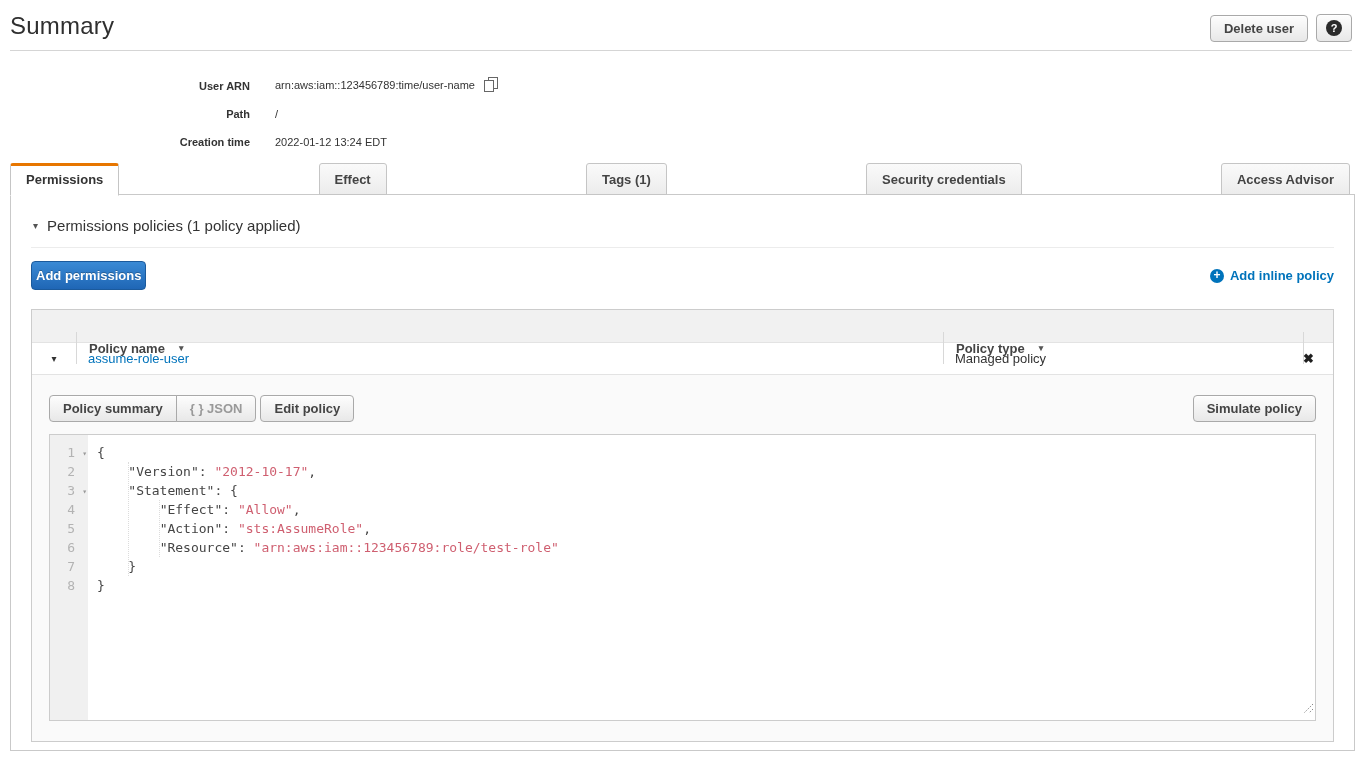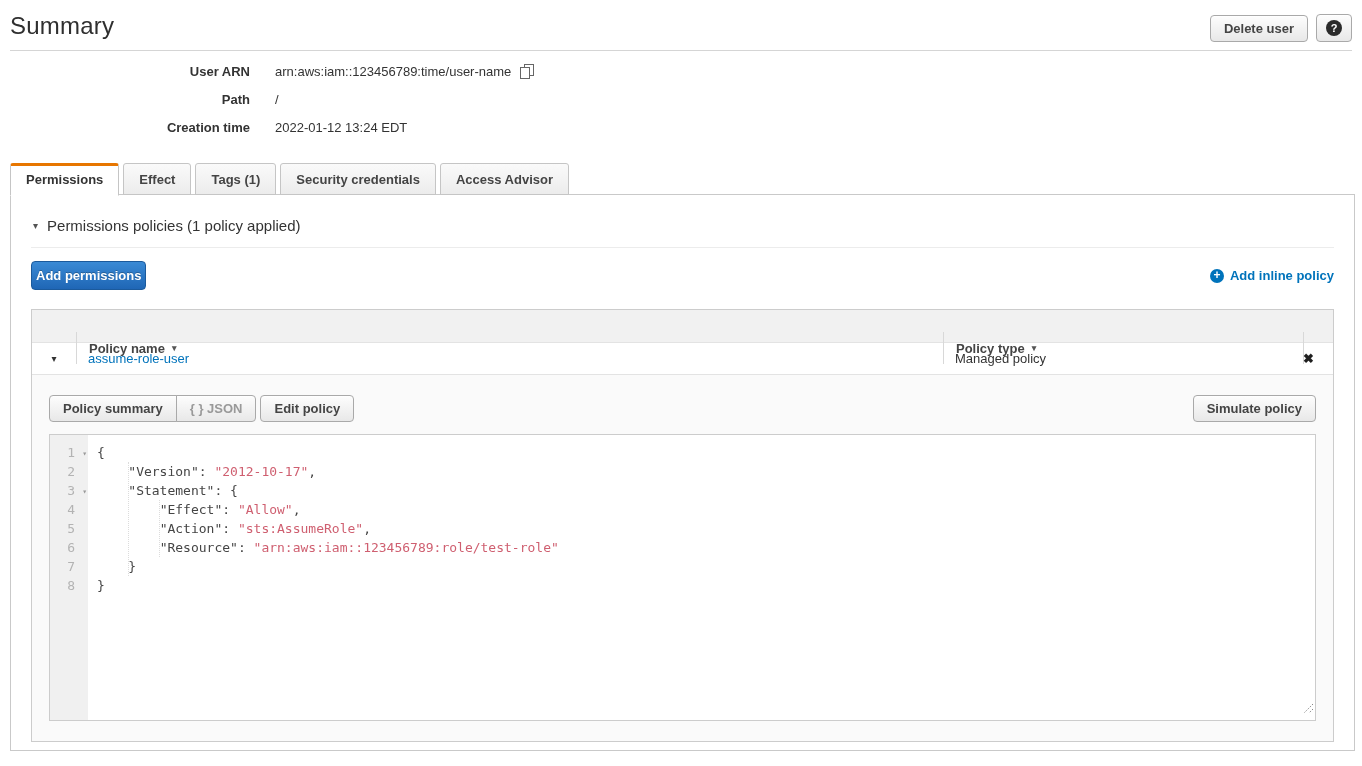--- a/index.html
+++ b/index.html
@@ -12,48 +12,48 @@
   .btn { display:inline-flex; align-items:center; justify-content:center; padding:5px 13px; font-size:13px; font-weight:bold;
          color:#444; background:linear-gradient(#fdfdfd,#e8e8e8); border:1px solid #a9a9a9; border-radius:4px;
          box-shadow:inset 0 1px 0 rgba(255,255,255,.7); cursor:pointer; white-space:nowrap; font-family:inherit; }
   .help-btn { padding:5px 9px; }
   .help-circle { display:inline-block; width:16px; height:16px; border-radius:50%; background:#2b2b2b; color:#fff;
                  font-size:11px; font-weight:bold; line-height:16px; text-align:center; }
   .header-divider { border-bottom:1px solid #d5d5d5; margin:0 10px; }
 
   
   .details { margin-top:13px; }
-  .detail-row { display:flex; align-items:flex-start; height:28px; font-size:13px; }
+  .detail-row { display:flex; align-items:flex-end; height:28px; font-size:11px; }
   .detail-label { width:250px; text-align:right; font-weight:bold; color:#333; }
   .detail-value { margin-left:25px; color:#333; display:flex; align-items:center; }
   .copy-icon { position:relative; display:inline-block; width:14px; height:15px; margin-left:9px; cursor:pointer; }
   .copy-icon::before { content:""; position:absolute; left:4px; top:0; width:8px; height:10px; border:1px solid #666; background:#fff; }
   .copy-icon::after  { content:""; position:absolute; left:0; top:3px; width:8px; height:10px; border:1px solid #666; background:#fff; }
 
   
-  .tabs { display:flex; margin:15px 0 0 10px; position:relative; z-index:2; }
+  .tabs { display:flex; margin:15px 8px 0 10px; position:relative; z-index:2;justify-content:space-between; }
   .tab { padding:8px 15px 7px 15px; font-size:13px; font-weight:bold; color:#444; background:linear-gradient(#fafafa,#ececec);
          border:1px solid #c5c5c5; border-radius:3px 3px 0 0; margin-right:4px; cursor:pointer; }
   .tab.active { background:#fff; color:#333; border-top:3px solid #e77600; border-bottom:1px solid #fff; padding-top:6px; margin-bottom:-1px; }
 
   
   .panel { margin:-1px 7px 0 10px; border:1px solid #c9c9c9; background:#fff; height:557px; padding:22px 20px 0 20px; position:relative; z-index:1; }
   .section-header { display:flex; align-items:center; gap:9px; font-size:15px; color:#333; padding:0 0 13px 2px; border-bottom:1px solid #ececec; cursor:pointer; }
   .caret { font-size:10px; color:#555; }
   .toolbar { display:flex; justify-content:space-between; align-items:center; margin:13px 0 19px 0; }
   .btn-blue { padding:6px 4px; font-size:13px; font-weight:bold; color:#fff; background:linear-gradient(#3a8ad5,#1f66b5);
               border:1px solid #1b5a9c; border-radius:4px; text-shadow:0 -1px 0 rgba(0,0,0,.25); cursor:pointer; font-family:inherit; }
   .add-inline { display:flex; align-items:center; gap:6px; color:#0073bb; font-size:13px; font-weight:bold; cursor:pointer; }
   .plus-circle { width:14px; height:14px; border-radius:50%; background:#0073bb; color:#fff; font-size:12px; font-weight:bold;
                  line-height:13px; text-align:center; }
 
   
   .ptable { border:1px solid #ccc; }
   .thead { display:flex; align-items:center; height:32px; background:#f1f1f1; font-size:13px; font-weight:bold; color:#444; }
-  .th { display:flex; align-items:center; gap:7px; height:100%; padding:0 12px; border-left:1px solid #d8d8d8; cursor:pointer;margin-top:44px; }
+  .th { display:flex; align-items:center; gap:14px; height:100%; padding:0 12px; border-left:1px solid #d8d8d8; cursor:pointer;margin-top:44px; }
   .c-expand { width:44px; border-left:none; padding:0; justify-content:center; }
   .c-name { flex:1; }
   .c-type { width:360px; }
   .c-last { width:30px; padding:0; }
   .sort-caret { font-size:9px; color:#555; }
   .group-row { height:30px; display:flex; align-items:center; padding-left:12px; font-size:13px; font-weight:bold; color:#333;
                border-top:1px solid #d8d8d8; background:#fcfcfc; }
   .policy-row { display:flex; align-items:center; height:32px; font-size:13px; border-top:1px solid #e3e3e3; background:#fff; }
   .cell-expand { width:44px; text-align:center; font-size:10px; color:#333; cursor:pointer; }
   .cell-name { flex:1; padding-left:12px; }

